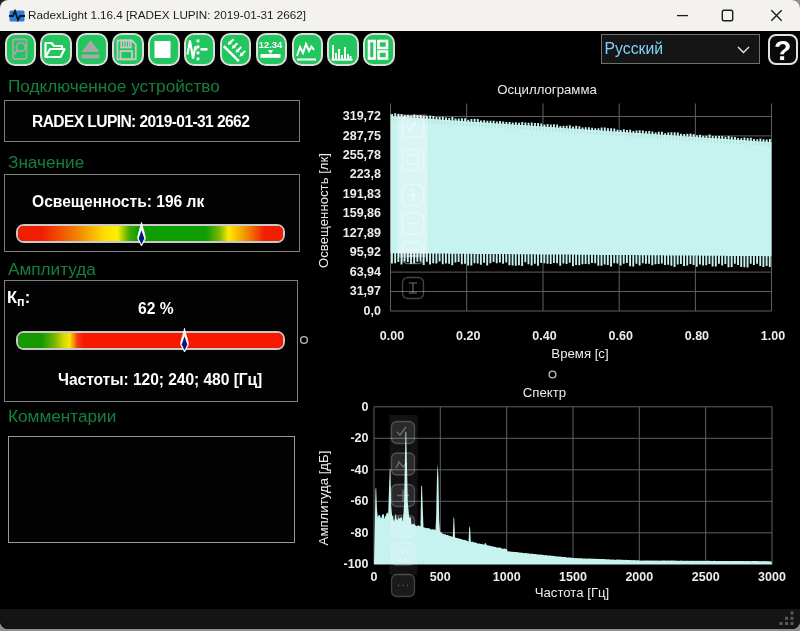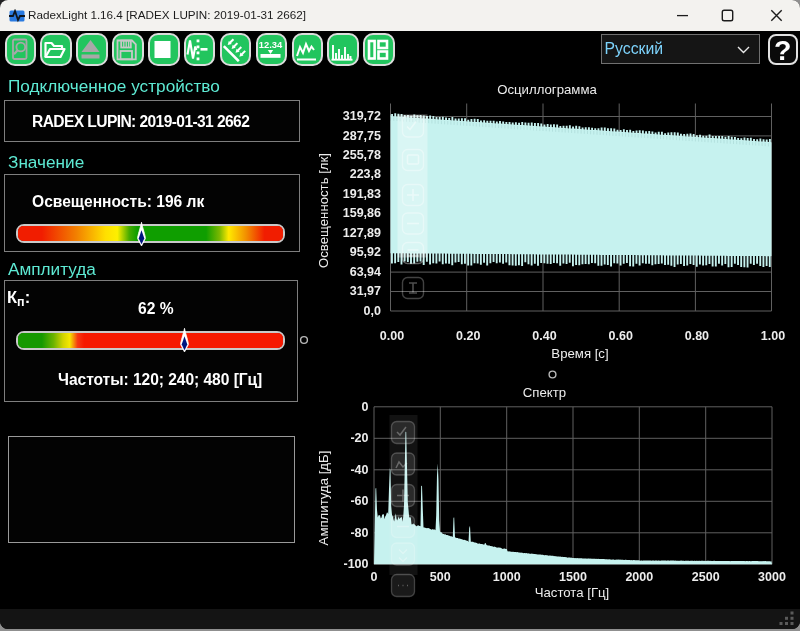--- a/index.html
+++ b/index.html
@@ -15,21 +15,21 @@
 .tbtn { position:absolute; top:1.5px; width:31.5px; height:32.8px;
   border:2.1px solid #dcdcdc; border-radius:10px; background:#22c55e;
   display:flex; align-items:center; }
 #combo { position:absolute; left:600.5px; top:2.4px; width:159.5px; height:30.5px;
   background:#151515; border:1.4px solid #707070; color:#7dd3fc; font-size:15.8px;
   display:flex; align-items:center; padding-left:3px; }
 #combo svg { position:absolute; right:9px; top:11px; }
 #helpbtn { position:absolute; left:767.6px; top:2.4px; width:30px; height:31.4px;
   border:2.2px solid #e2e2e2; border-radius:8px; background:#0a0a0a; color:#fff;
   font-size:28.5px; font-weight:bold; text-align:center; line-height:29px; }
-.seclabel { position:absolute; color:#5eead4; font-size:17.2px; }
+.seclabel { position:absolute; color:#15803d; font-size:17.2px; }
 .box { position:absolute; background:#030303; border:1.2px solid #7e7e7e; }
 .boldtxt { position:absolute; color:#fff; font-size:15.6px; font-weight:bold; white-space:nowrap; }
 .gbar { position:absolute; border:2px solid #c9c9c9; border-radius:8px; height:19px; width:269px; left:16px; }
 .gbar .inner { width:100%; height:100%; border-radius:5px; }
 #bar1 .inner { background:linear-gradient(to right,
   #f11d00 0%, #f11d00 9%, #f28000 22%, #ffdf00 33%, #fdf000 37.5%, #45ab00 42%,
   #0f9e00 45%, #0f9e00 71%, #7ab800 76%, #ffe900 79.5%, #f29000 86%, #f11d00 93%, #f11d00 100%); }
 #bar2 .inner { background:linear-gradient(to right,
   #169900 0%, #169900 9%, #6db400 13.5%, #d3d400 17%, #f6e800 19.5%, #f63812 22.5%,
   #f61900 25%, #f61900 100%); }
@@ -299,20 +299,21 @@
   <div class="boldtxt" style="left:138px; top:299.5px;">62 %</div>
   <div class="gbar" id="bar2" style="top:330.5px;">
       <div class="inner"></div>
     </div>
   <svg class="marker" style="left:179px; top:328.2px; width:11px; height:24.5px;" viewBox="0 0 11 24.5">
     <path d="M5.5,0.3 C6.6,6 9.4,13.5 9.4,16.5 L5.5,24 L1.6,16.5 C1.6,13.5 4.4,6 5.5,0.3 Z" fill="#ffffff" stroke="#fff" stroke-width="0.8" stroke-linejoin="round"></path>
     <path d="M5.5,8.3 L8.3,16.6 L5.5,22.2 L2.7,16.6 Z" fill="#001680"></path>
     </svg>
   <div class="boldtxt" style="left:58px; top:371px; letter-spacing:-0.05px;">Частоты: 120; 240; 480 [Гц]</div>
 
+  <div class="seclabel" style="left:8px; top:405.5px;">Комментарии</div>
   <div class="box" style="left:8px; top:436px; width:287px; height:107px; border-color:#999999;"></div>
 
   <div style="position:absolute; left:0; top:608.6px; width:800px; height:20.4px;
     background:#141414; border-radius:0 0 8px 8px;"></div>
   <svg id="grip" width="16" height="15" viewBox="0 0 16 15">
     <g fill="#5a5a5a">
       <rect x="11.5" y="0.5" width="3" height="3"></rect>
       <rect x="6" y="5.8" width="3" height="3"></rect>
         <rect x="11.5" y="5.8" width="3" height="3"></rect>
       <rect x="0.5" y="11" width="3" height="3"></rect>

